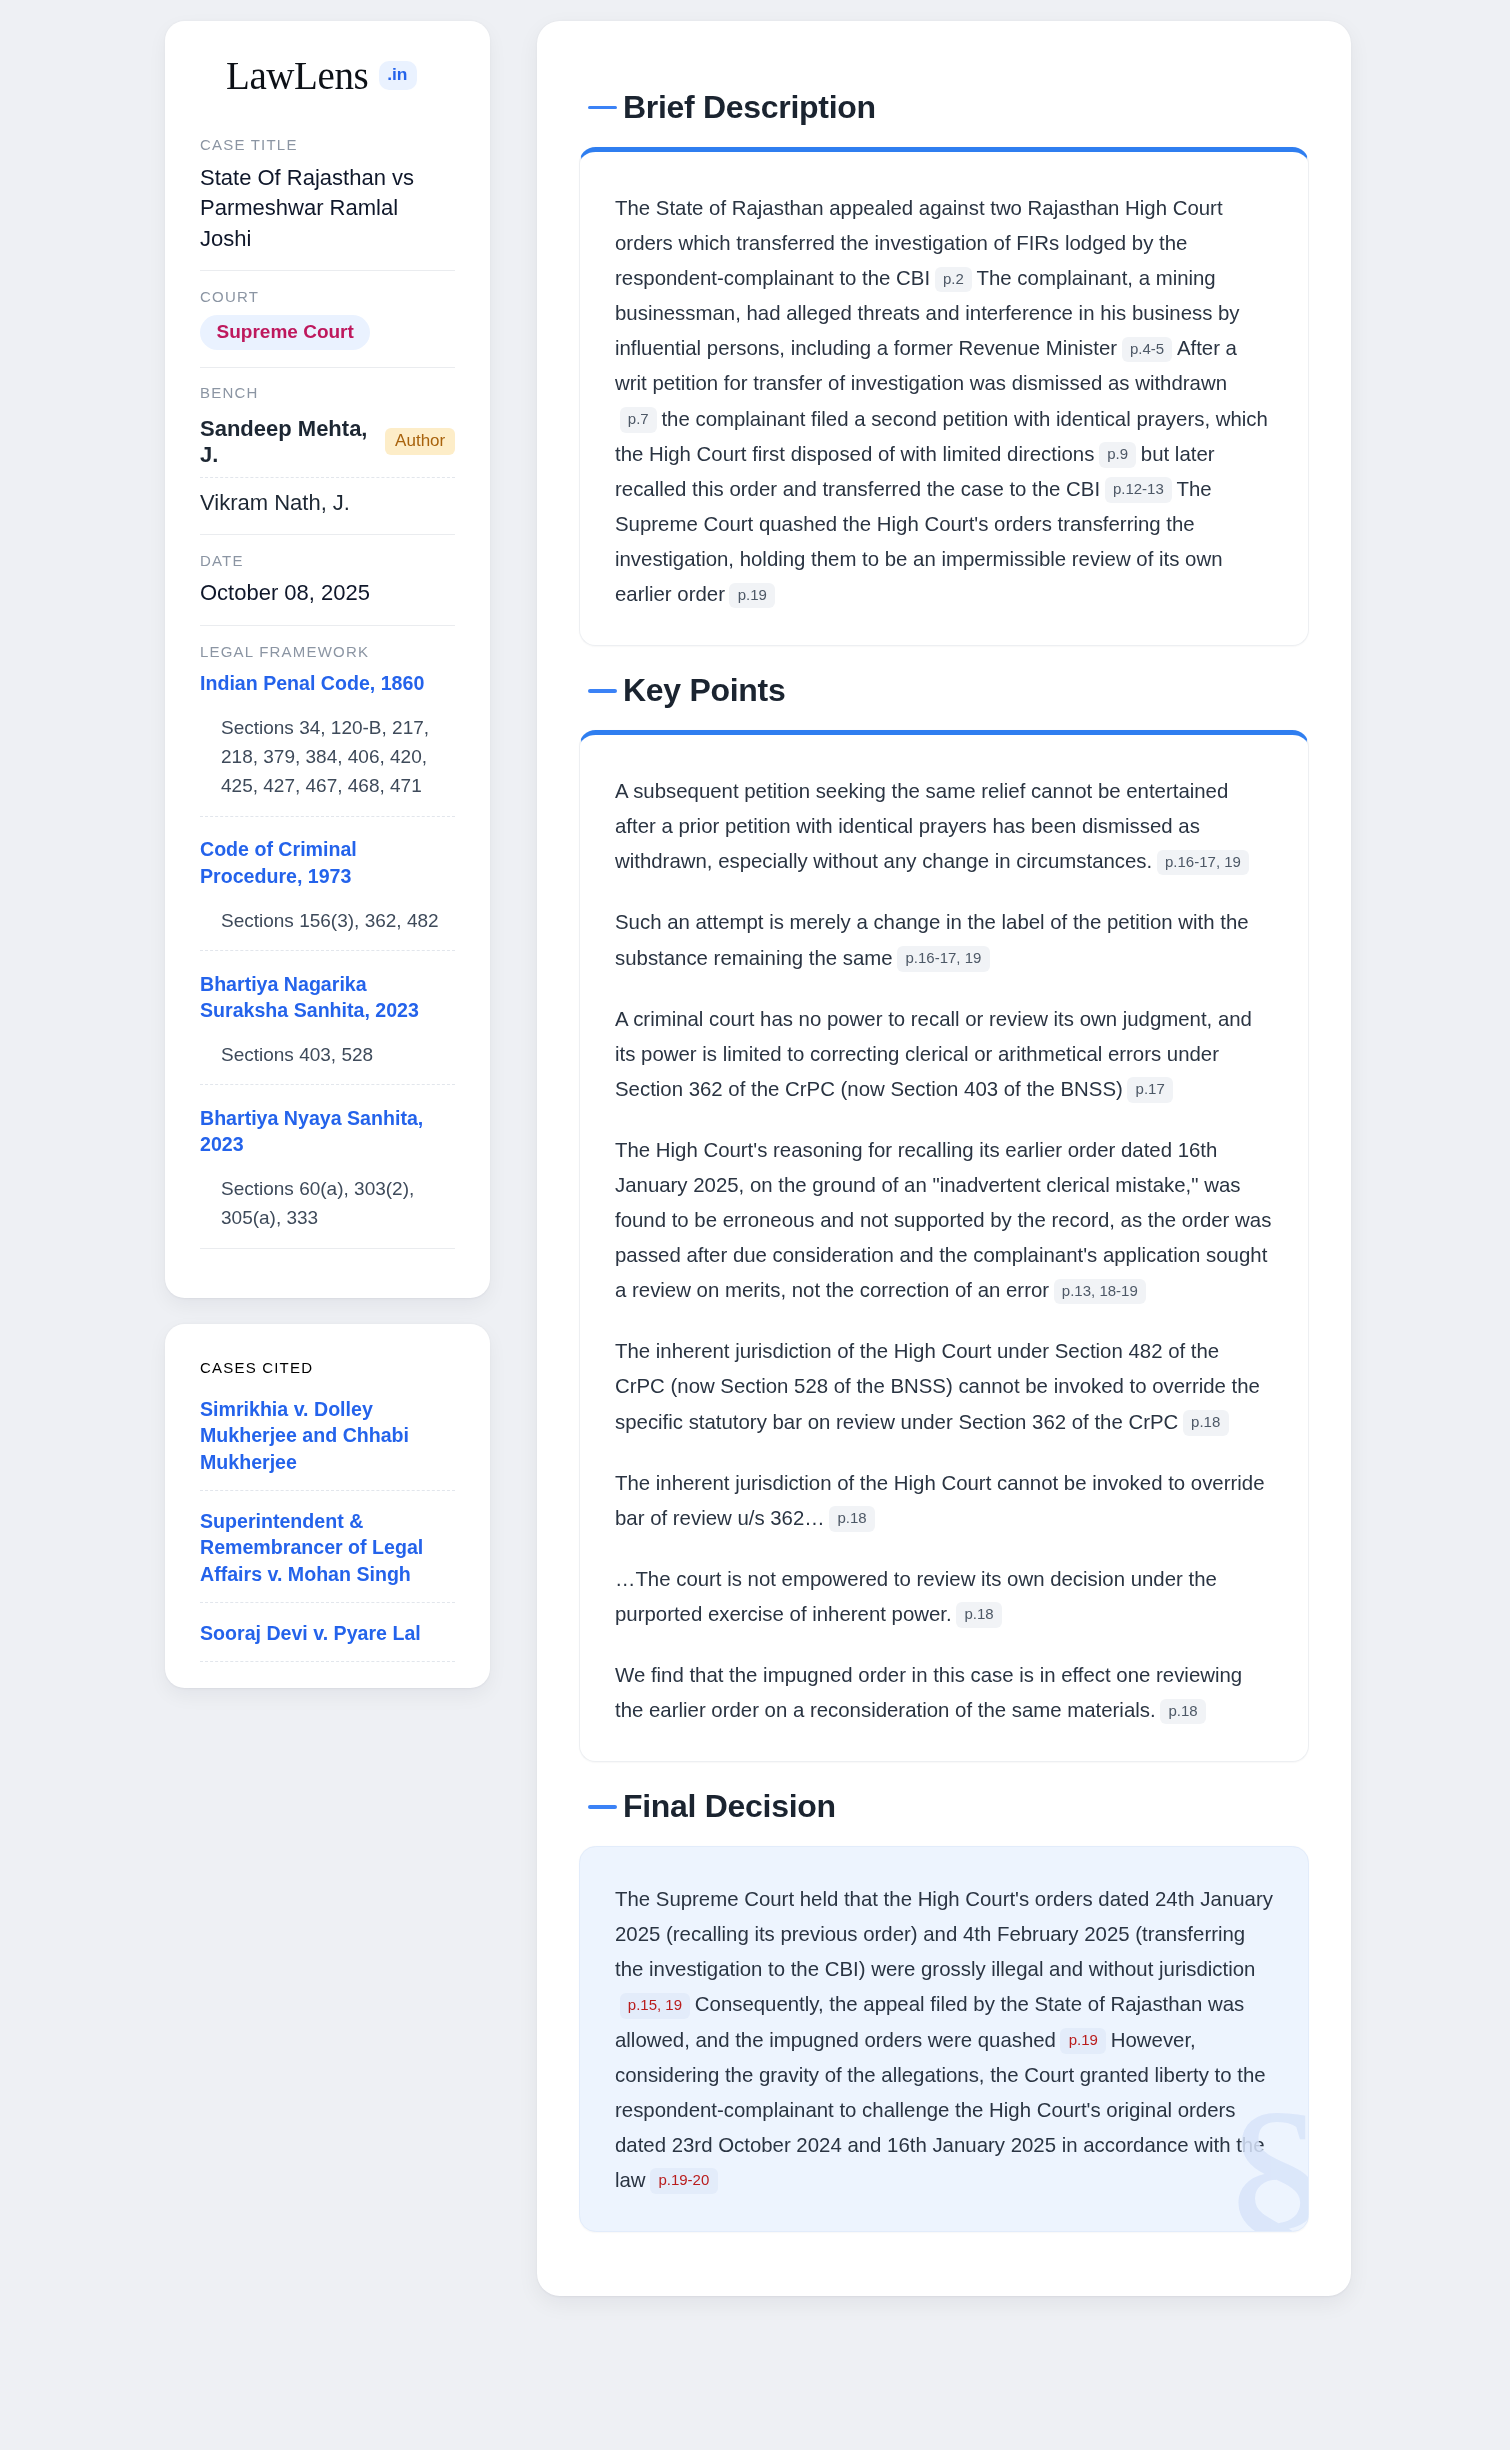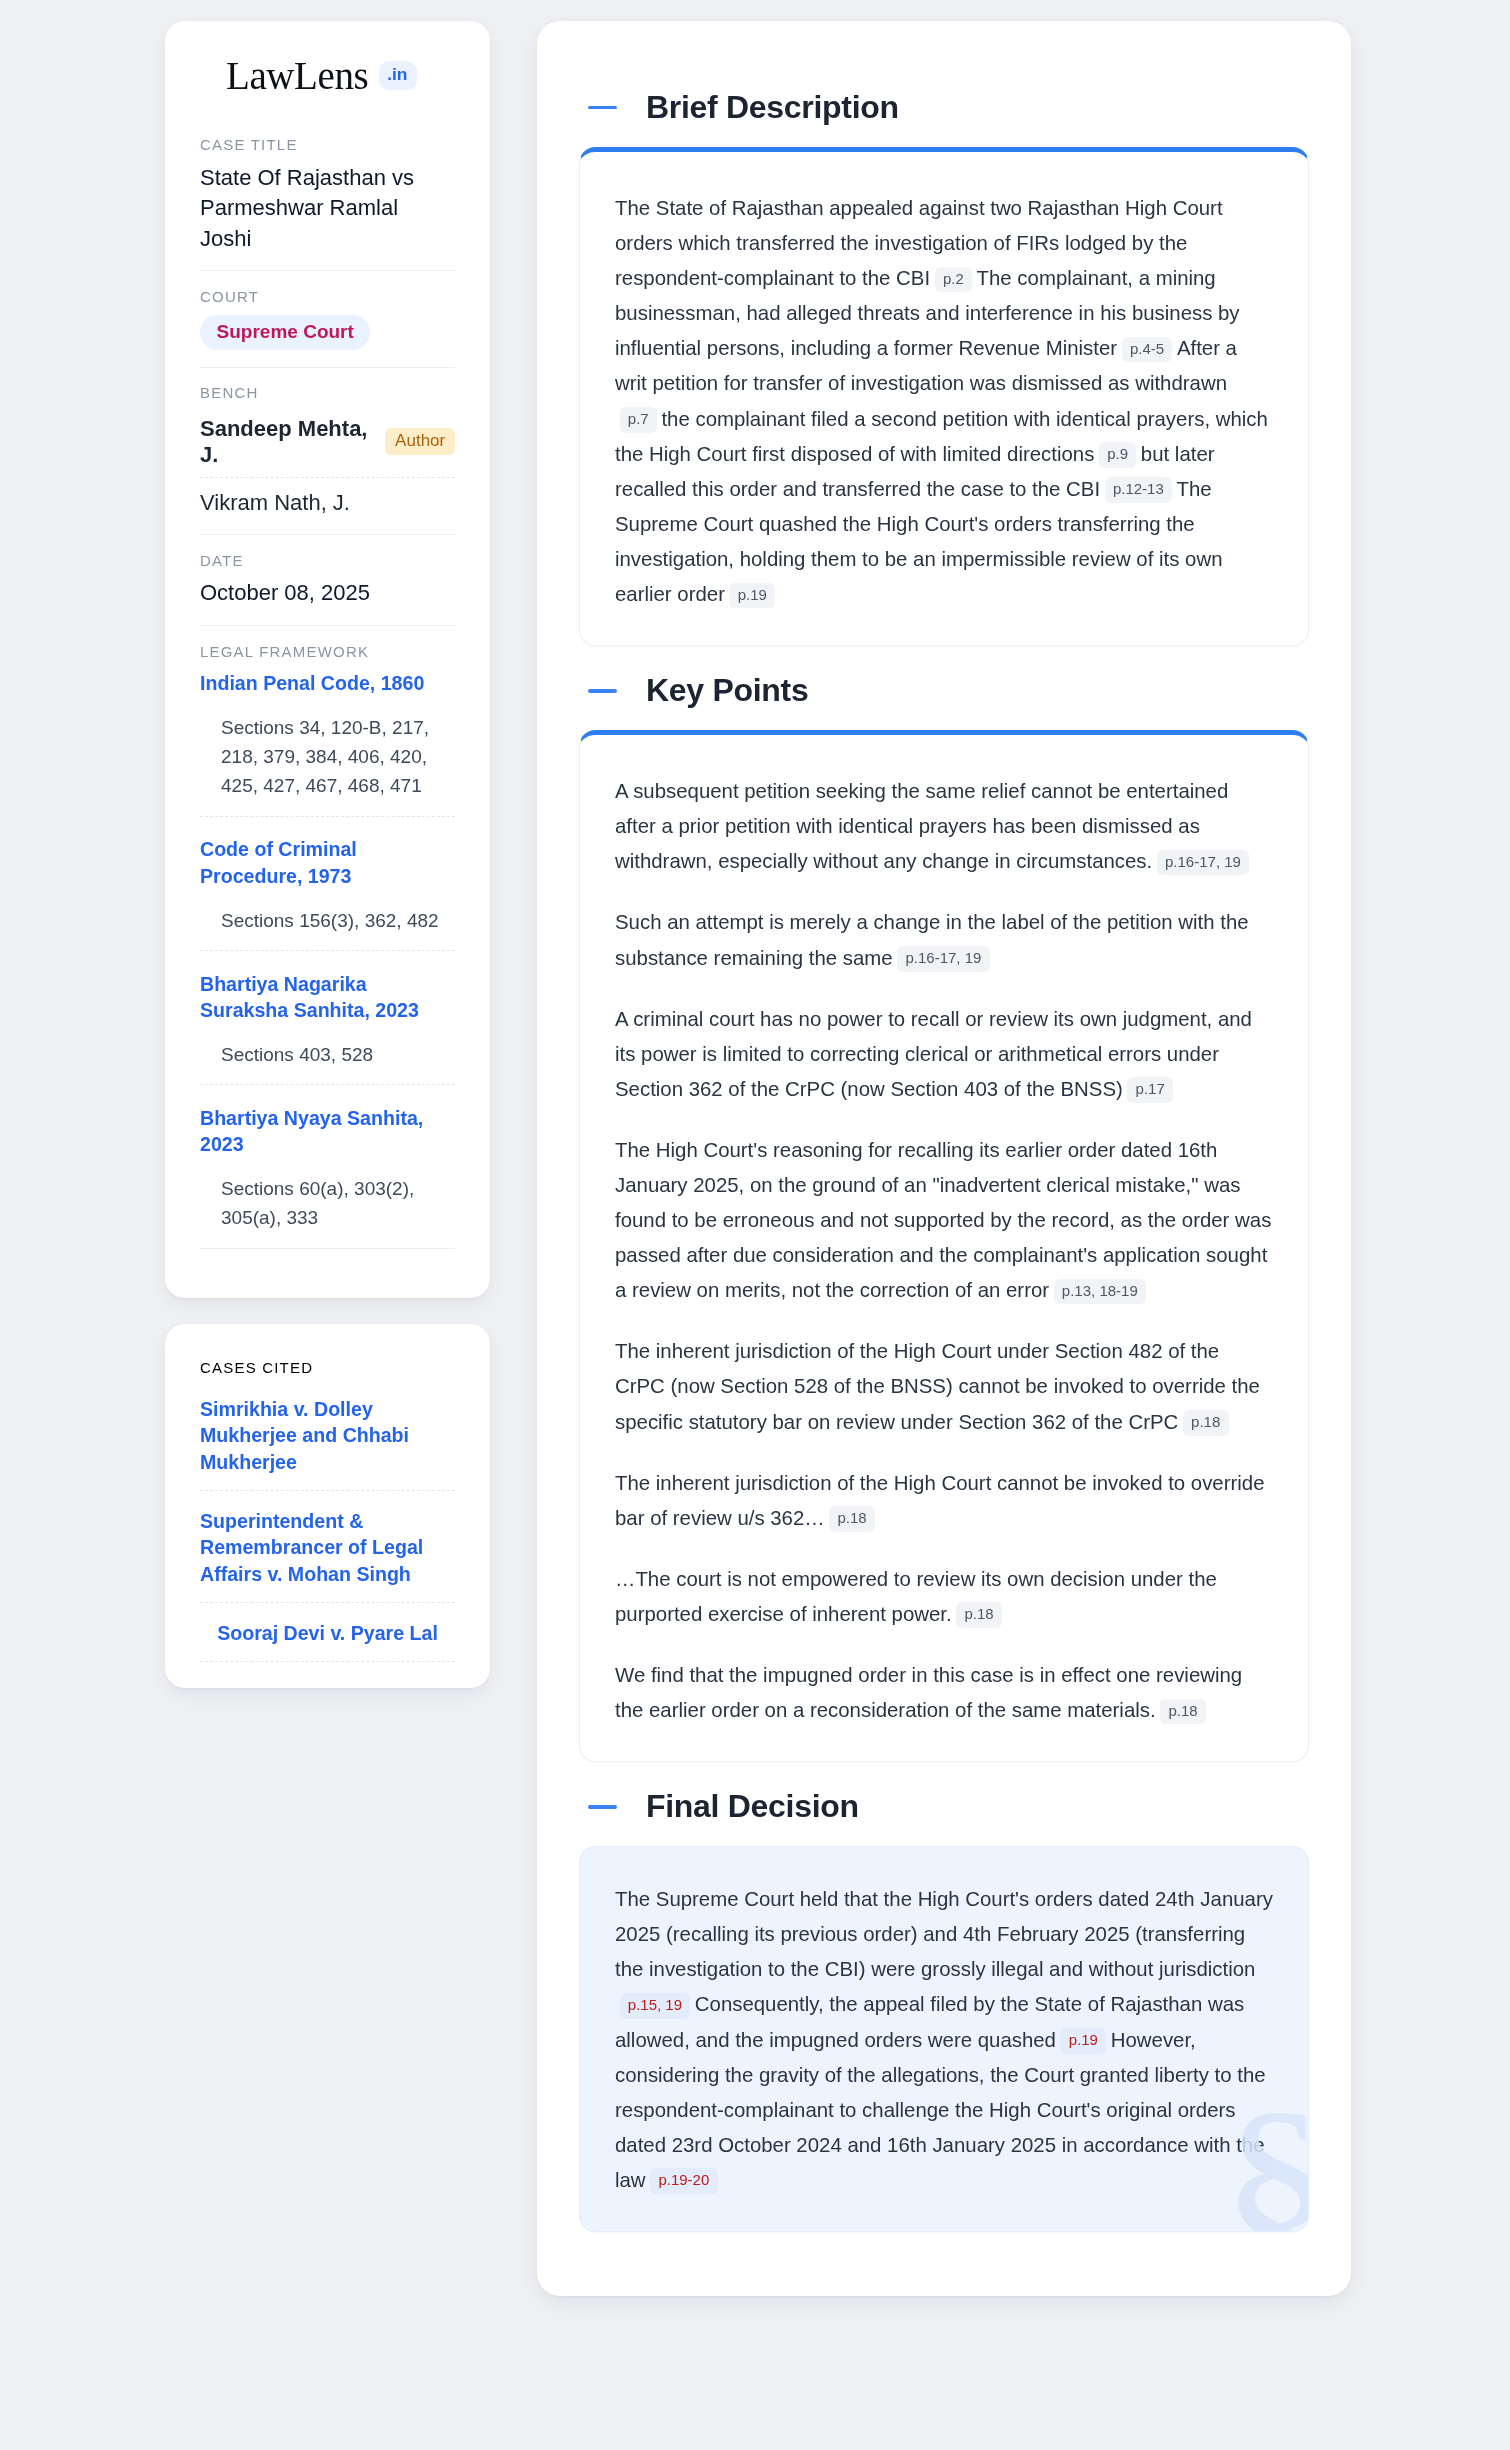--- a/index.html
+++ b/index.html
@@ -141,39 +141,39 @@
   }
   .case-item {
     font-size: 19.6px;
     font-weight: 700;
     color: #2463eb;
     line-height: 1.35;
     padding-bottom: 15px;
     border-bottom: 0.8px dashed #e2e6ec;
     margin-bottom: 16.6px;
   }
-  .case-item:last-child { margin-bottom: 4.5px; text-align: center; }
+  .case-item:last-child { margin-bottom: 4.5px; }
 
   
   .main {
     flex: 0 0 814px;
     width: 814px;
     margin-left: 47px;
     background: #ffffff;
     border-radius: 22.7px;
     box-shadow: 0 0.8px 2.3px rgba(16,24,40,.05), 0 7.6px 22.7px rgba(16,24,40,.06);
     padding: 42px 42px 53px 42px;
   }
 
   .section { margin-bottom: 10.6px; }
 
   .section-heading {
     display: flex;
     align-items: center;
-    gap: 29px;
+    gap: 6px;
     margin: 26px 0 21px 9px;
   }
   .heading-dash {
     width: 29px;
     height: 3.8px;
     background: #3b82f6;
     border-radius: 2.3px;
     flex: 0 0 29px;
   }
   .heading-text {

